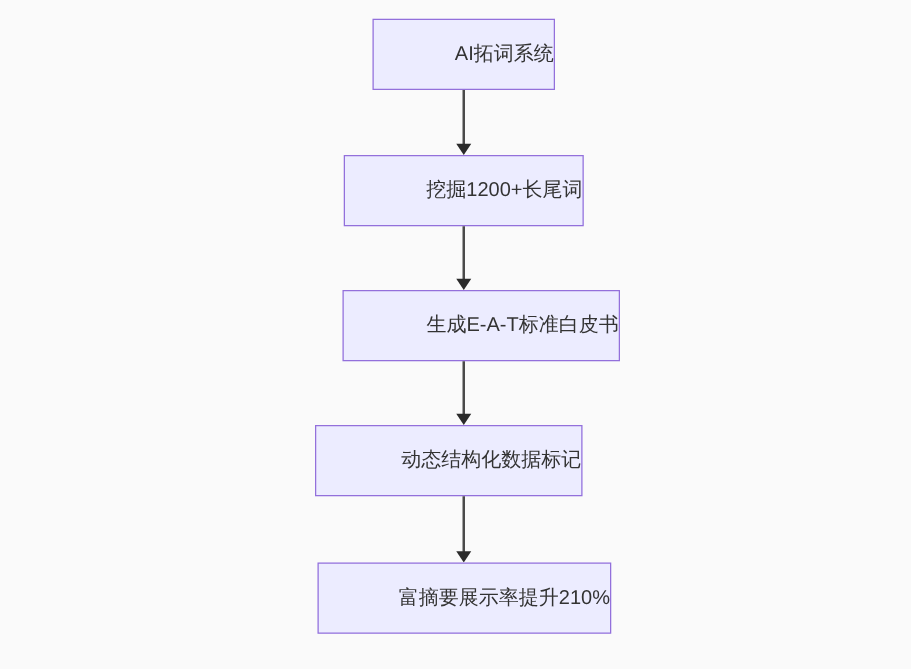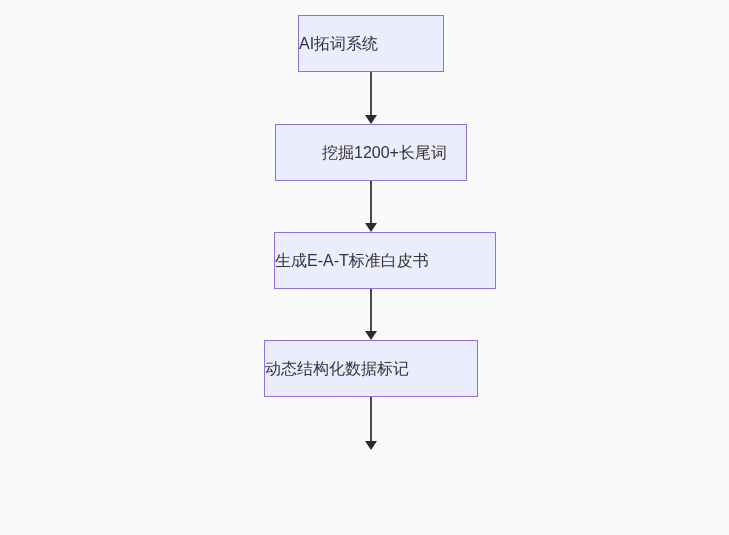--- a/index.html
+++ b/index.html
@@ -22,28 +22,28 @@
   .node {
     position: absolute;
     box-sizing: border-box;
     background: #ececff;
     border: 1px solid #9370db;
     color: #333333;
     font-size: 16px;
     line-height: 1;
     display: flex;
     align-items: center;
-    justify-content: flex-start;
+    justify-content: flex-end;
     text-align: center;
     white-space: nowrap;
   }
   .node-1 { left: 298px; top: 15px;  width: 146px; height: 57px; }
   .node-2 { left: 275px; top: 124px; width: 192px; height: 57px; padding-left: 46px; }
   .node-3 { left: 261px; top: 232px; width: 222px; height: 57px; margin-left: 13px; }
-  .node-4 { left: 264px; top: 340px; width: 214px; height: 57px; }
+  .node-4 { left: 252px; top: 340px; width: 214px; height: 57px; }
   .node-5 { left: 254px; top: 450px; width: 235px; height: 57px; }
 
   .arrow {
     position: absolute;
     width: 14px;
     left: 364px;
   }
   .arrow-1 { top: 72px;  height: 52px; }
   .arrow-2 { top: 181px; height: 51px; }
   .arrow-3 { top: 289px; height: 51px; }
@@ -101,14 +101,17 @@
 
   <div class="node node-4">
     <span>动态结构化数据标记</span>
   </div>
 
   <div class="arrow arrow-4">
     <div class="line"></div>
     <div class="head"></div>
   </div>
 
+  <div class="node node-5">
+    <span>富摘要展示率提升210%</span>
+  </div>
 
 </div>
 
 </body></html>

